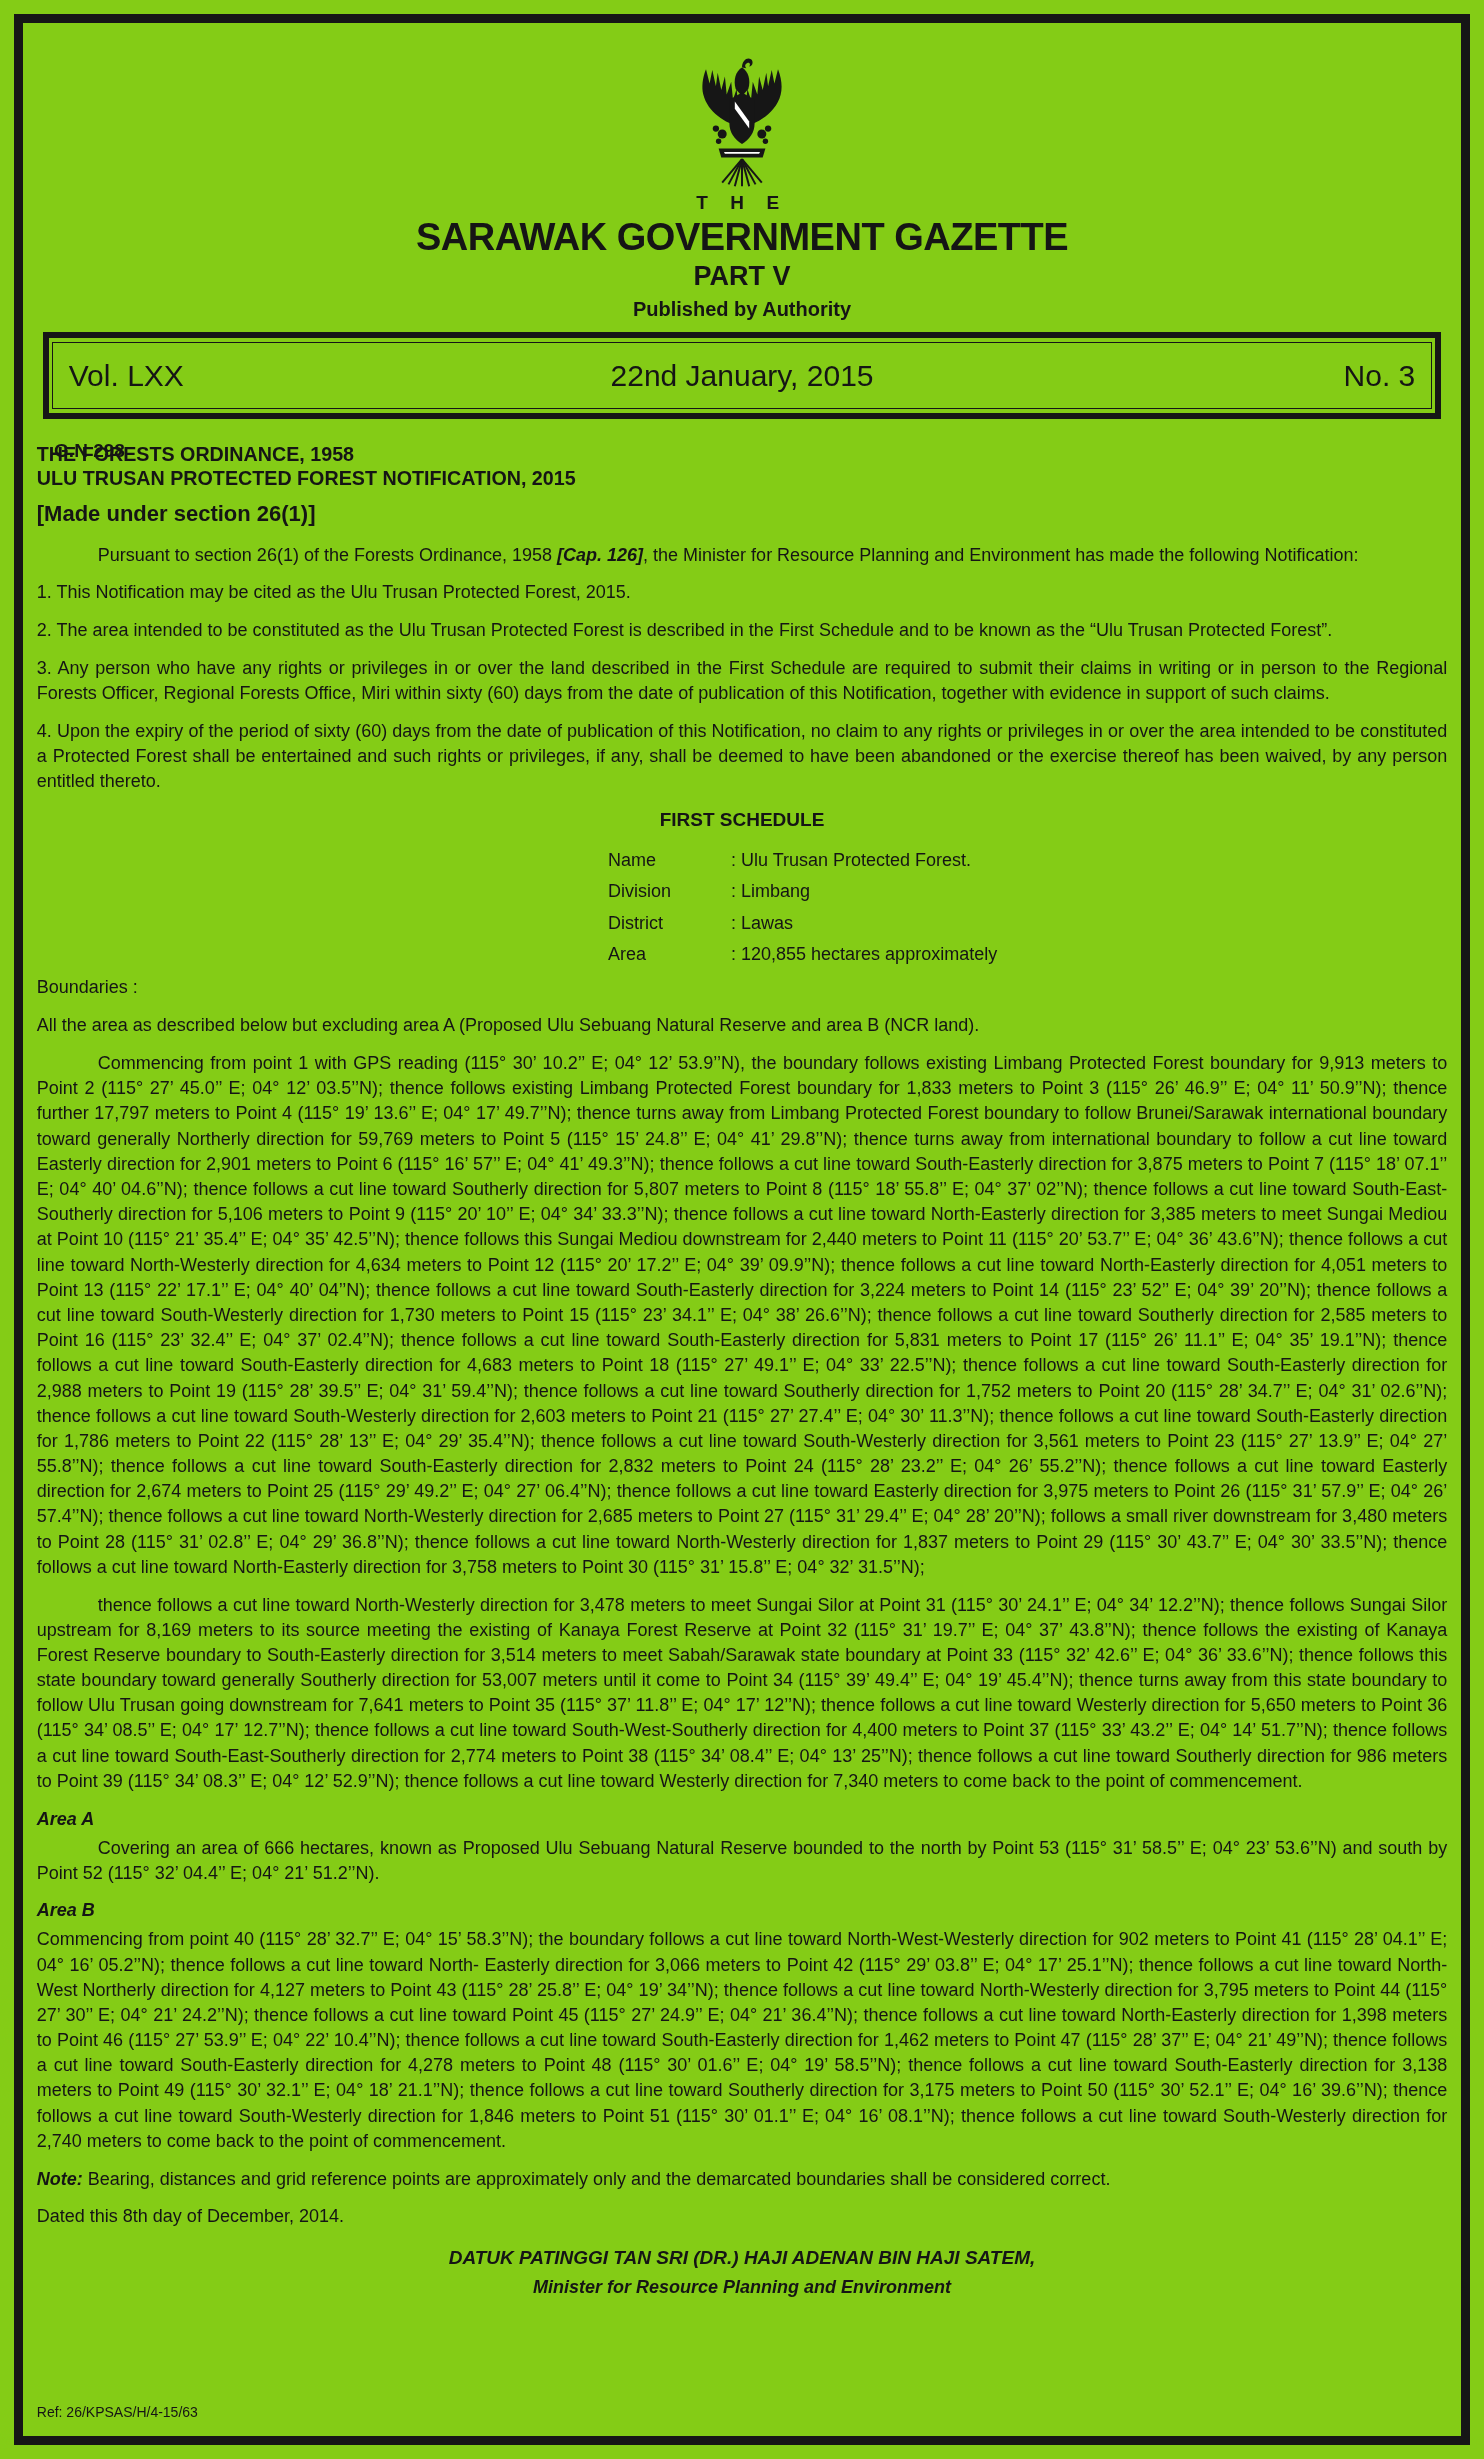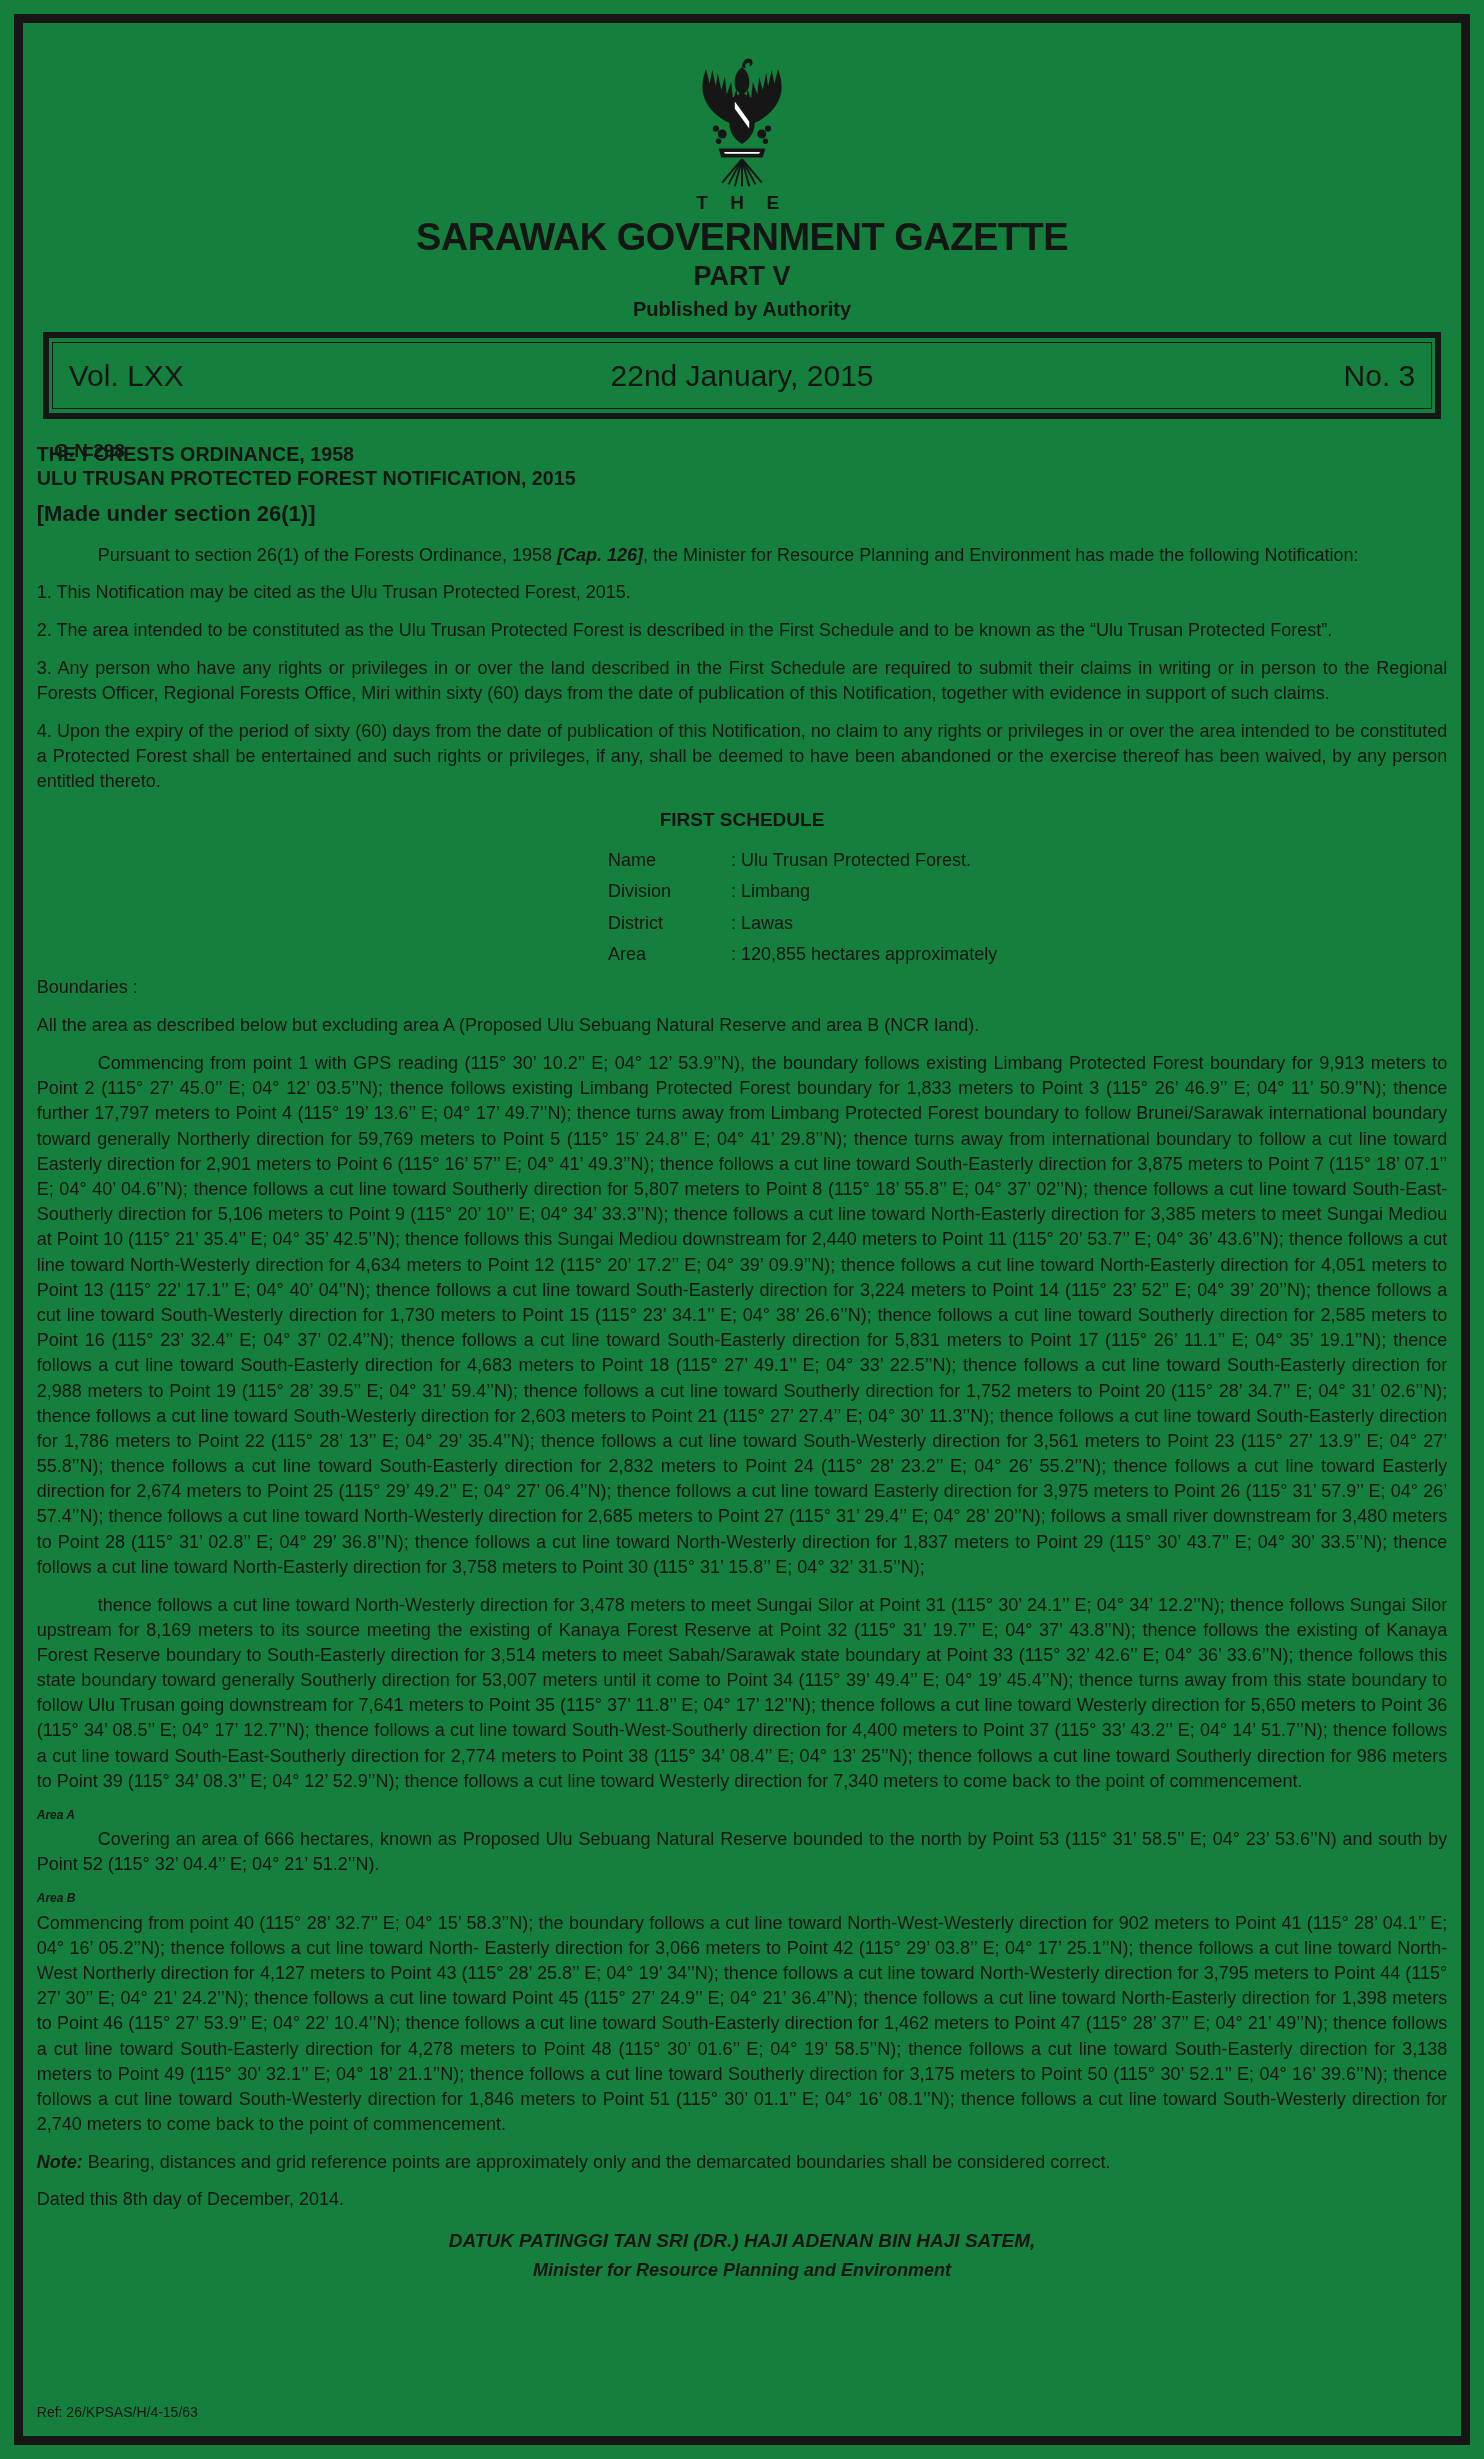--- a/index.html
+++ b/index.html
@@ -1,16 +1,16 @@
 <!DOCTYPE html>
 <html><head>
 <meta charset="utf-8">
 <style>
   html,body{margin:0;padding:0;background:#f4f4f4;}
-  .page{width:1484px;height:2459px;background:#15803d;box-sizing:border-box;padding:14.4px;margin:0 auto;
+  .page{width:1484px;height:2459px;background:#84cc16;box-sizing:border-box;padding:14.4px;margin:0 auto;
         font-family:"Liberation Sans",sans-serif;color:#151515;}
   .frame{border:9.6px solid #161616;height:100%;box-sizing:border-box;padding:7.7px 13.4px 11.5px;
          display:flex;flex-direction:column;}
   
   .masthead{text-align:center;}
   .crest{margin:13.4px auto 3.8px;width:144px;height:144px;}
   .crest svg{width:100%;height:100%;}
   .mast-the{font-size:19px;font-weight:bold;letter-spacing:8.6px;margin-top:1.9px;}
   .mast-title{font-size:38px;font-weight:bold;letter-spacing:-0.5px;margin:1.9px 0 0;}
   .mast-part{font-size:27px;font-weight:bold;margin-top:1.9px;}
@@ -27,21 +27,21 @@
   .c-title{text-align:left;font-weight:bold;font-size:19.7px;line-height:1.25;margin-top:-23px;}
   .made-under{text-align:left;font-weight:bold;font-size:22px;margin:7.7px 0 13.4px;}
   p{margin:0 0 12.5px;}
   .indent{text-indent:61px;}
   .bi{font-weight:bold;font-style:italic;}
   .sched-head{text-align:center;font-weight:bold;font-size:19px;margin:5.8px 0 11.5px;}
   .sched{margin-left:40.5%;line-height:1.75;margin-bottom:4px;}
   .sched-row{display:flex;}
   .sched-lbl{width:123px;}
   .boundaries-lbl{margin:3.8px 0 13.4px;}
-  .area-head{font-weight:bold;font-style:italic;font-size:12px;margin:1.9px 0 3.8px;}
+  .area-head{font-weight:bold;font-style:italic;font-size:18px;margin:1.9px 0 3.8px;}
   .sig{text-align:center;margin-top:15.4px;}
   .sig-name{font-weight:bold;font-size:19px;font-style:italic;}
   .sig-title{font-weight:bold;font-style:italic;font-size:18px;margin-top:3.8px;}
   .ref{margin-top:auto;font-size:14px;padding-bottom:3.8px;}
 </style>
 </head>
 <body>
 
 <div class="page">
   <div class="frame">

